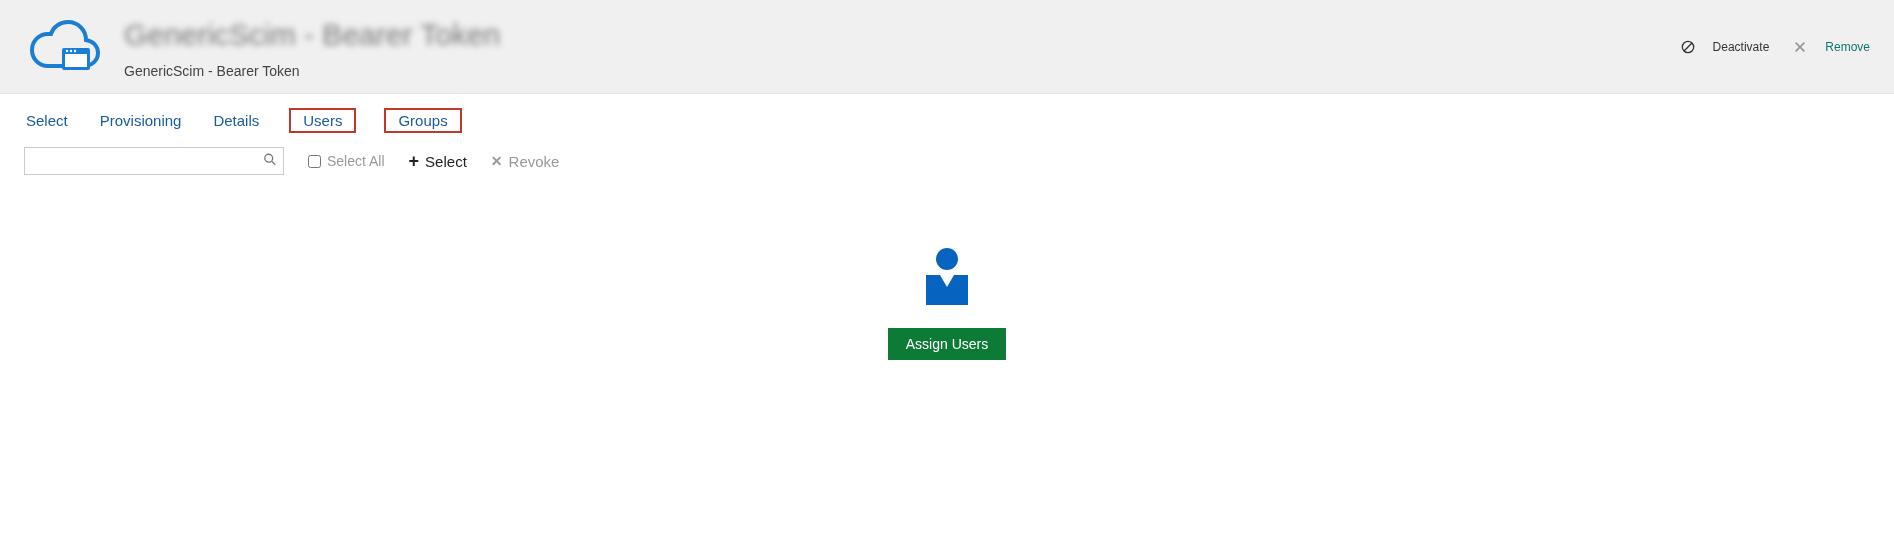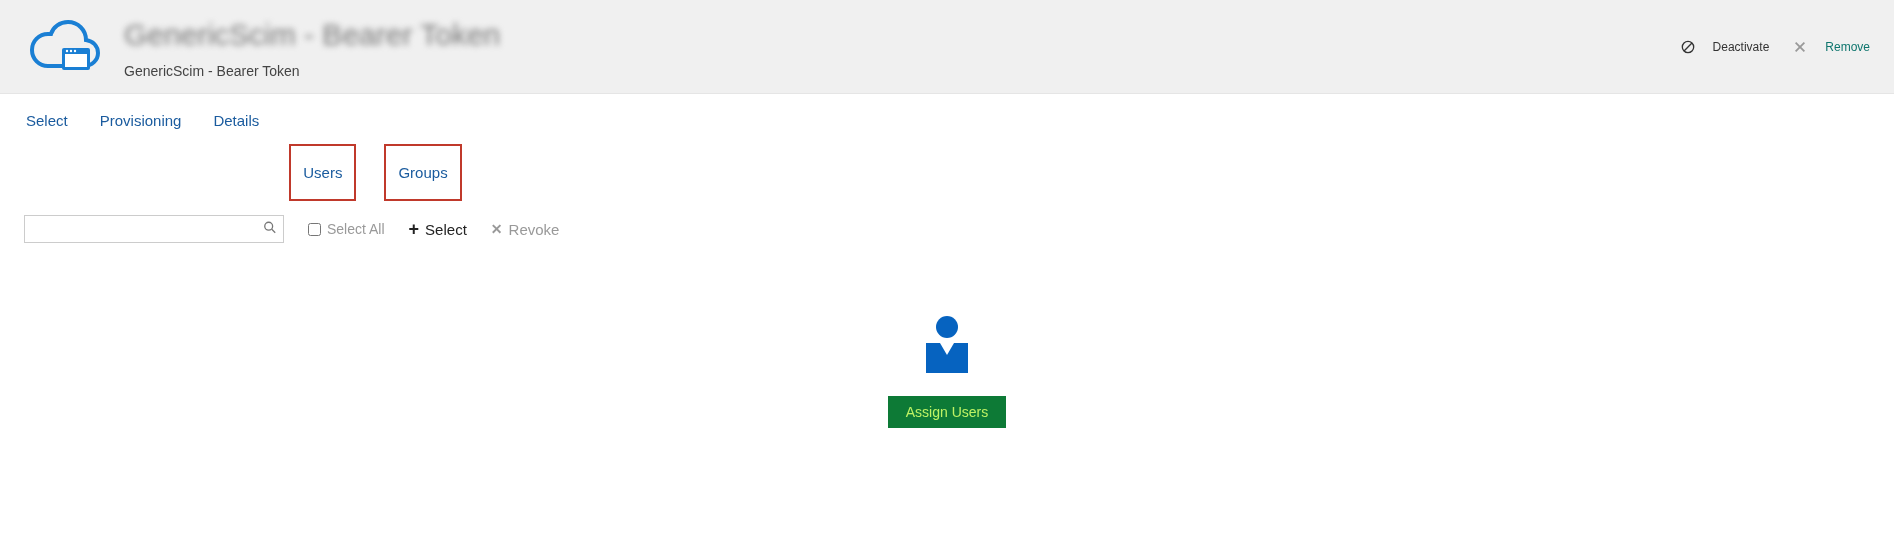--- a/index.html
+++ b/index.html
@@ -30,21 +30,21 @@
     .hdr-btn.remove { color: #0f766e; }
     .hdr-btn svg { width: 14px; height: 14px; }
 
     .tabs {
       display: flex;
       gap: 28px;
       padding: 14px 24px 8px 24px;
       font-size: 15px;
     }
     .tab { color: #1a5b9e; cursor: pointer; padding: 4px 2px; }
-    .tab.highlight { border: 2px solid #c0392b; padding: 18px 12px; color: #1a5b9e; margin-top: 36px; }
+    .tab.highlight { border: 2px solid #c0392b; padding: 2px 12px; color: #1a5b9e; }
 
     .toolbar {
       display: flex;
       align-items: center;
       gap: 24px;
       padding: 6px 8px 12px 24px;
     }
     .search-wrap {
       position: relative;
       width: 260px;
@@ -69,21 +69,21 @@
       display: flex;
       flex-direction: column;
       align-items: center;
       padding: 60px 0 30px 0;
       gap: 18px;
     }
     .empty .user-icon svg { width: 54px; height: 60px; }
     .empty-msg { font-size: 26px; color: #333; }
     .assign-users-btn {
       background: #0d7a36;
-      color: #bef264;
+      color: #ffffff;
       border: none;
       padding: 8px 18px;
       font-size: 14px;
       cursor: pointer;
     }
   </style>
 </head>
 <body>
 
 <div class="header">

